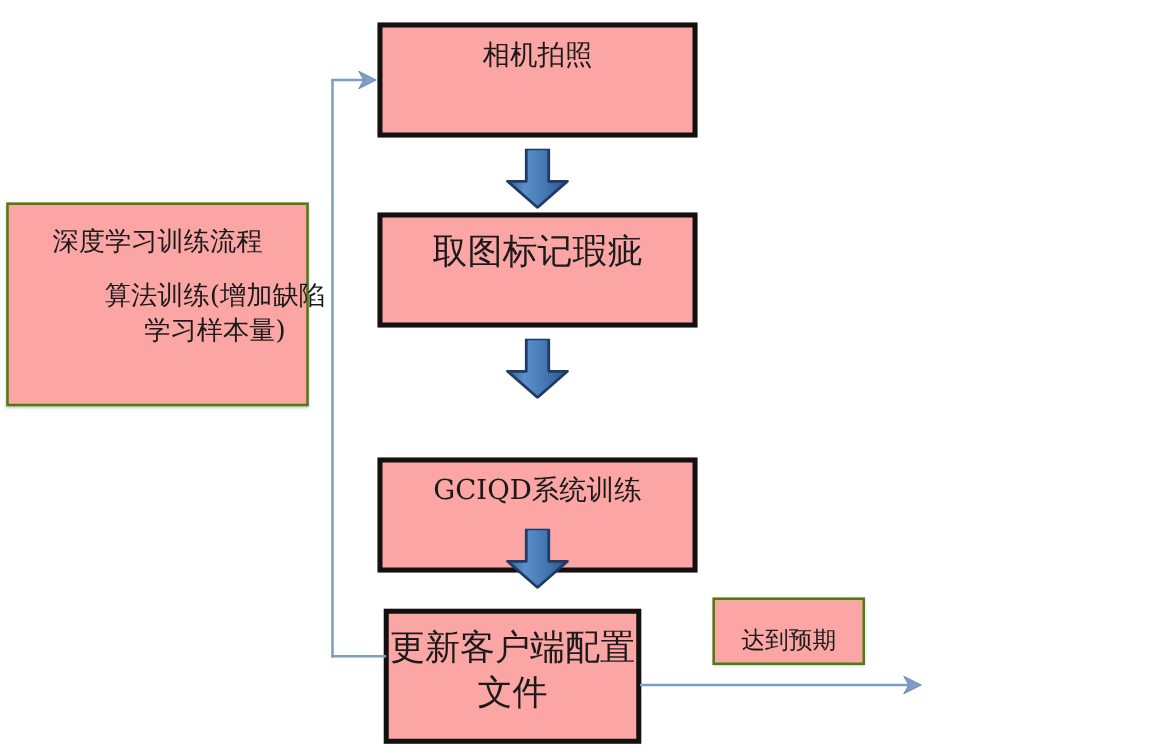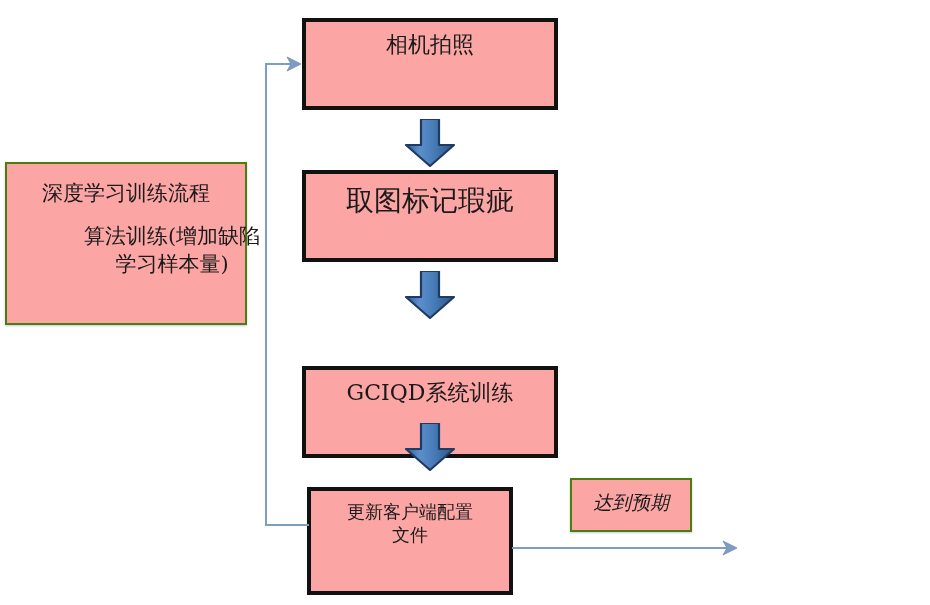--- a/index.html
+++ b/index.html
@@ -59,27 +59,27 @@
     color: #1a1a1a;
     white-space: pre-line;
   }
   #anno-line-1 { padding-top: 16px; font-size: 21px; }
   #anno-line-2 { padding-top: 16px; font-size: 21px; margin-left: 46px; }
 
   
   #node-1 { left: 302px; top: 18px;  width: 256px; height: 92px;  font-size: 22px; }
   #node-2 { left: 302px; top: 170px; width: 256px; height: 92px;  font-size: 28px; }
   #node-3 { left: 302px; top: 322px; width: 256px; height: 92px;  font-size: 22px; margin-top: 44px; }
-  #node-4 { left: 307px; top: 487px; width: 206px; height: 108px; font-size: 18px; }
+  #node-4 { left: 307px; top: 487px; width: 206px; height: 108px; font-size: 28px; }
   #node-5 { left: 743px; top: 513px; width: 177px; height: 79px;  font-size: 22px; }
   #node-label-expect {
     left: 570px; top: 478px; width: 122px; height: 54px;
     font-size: 19px;
   }
-  #node-label-expect .node-text { padding-top: 10px; font-style: italic; }
+  #node-label-expect .node-text { padding-top: 20px; }
 
   
   .block-arrow {
     position: absolute;
     width: 56px;
     height: 48px;
   }
   #arrow-1-2 { left: 402px; top: 119px; }
   #arrow-2-3 { left: 402px; top: 271px; }
   #arrow-3-4 { left: 402px; top: 423px; }

